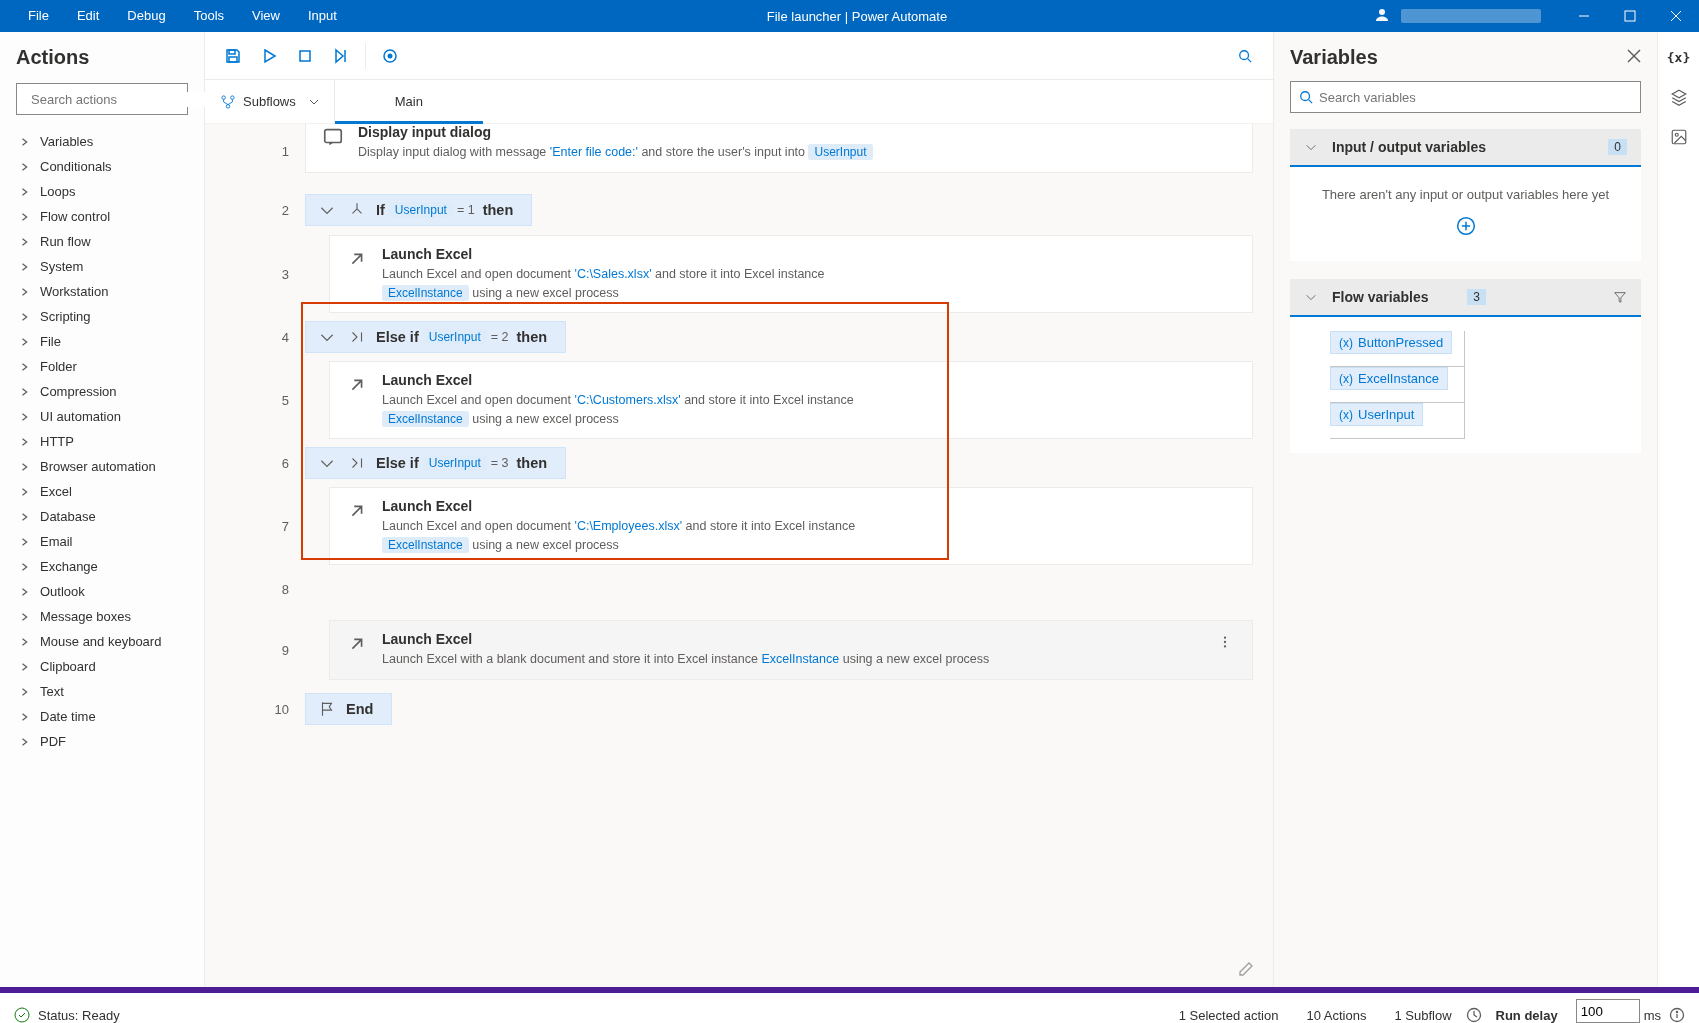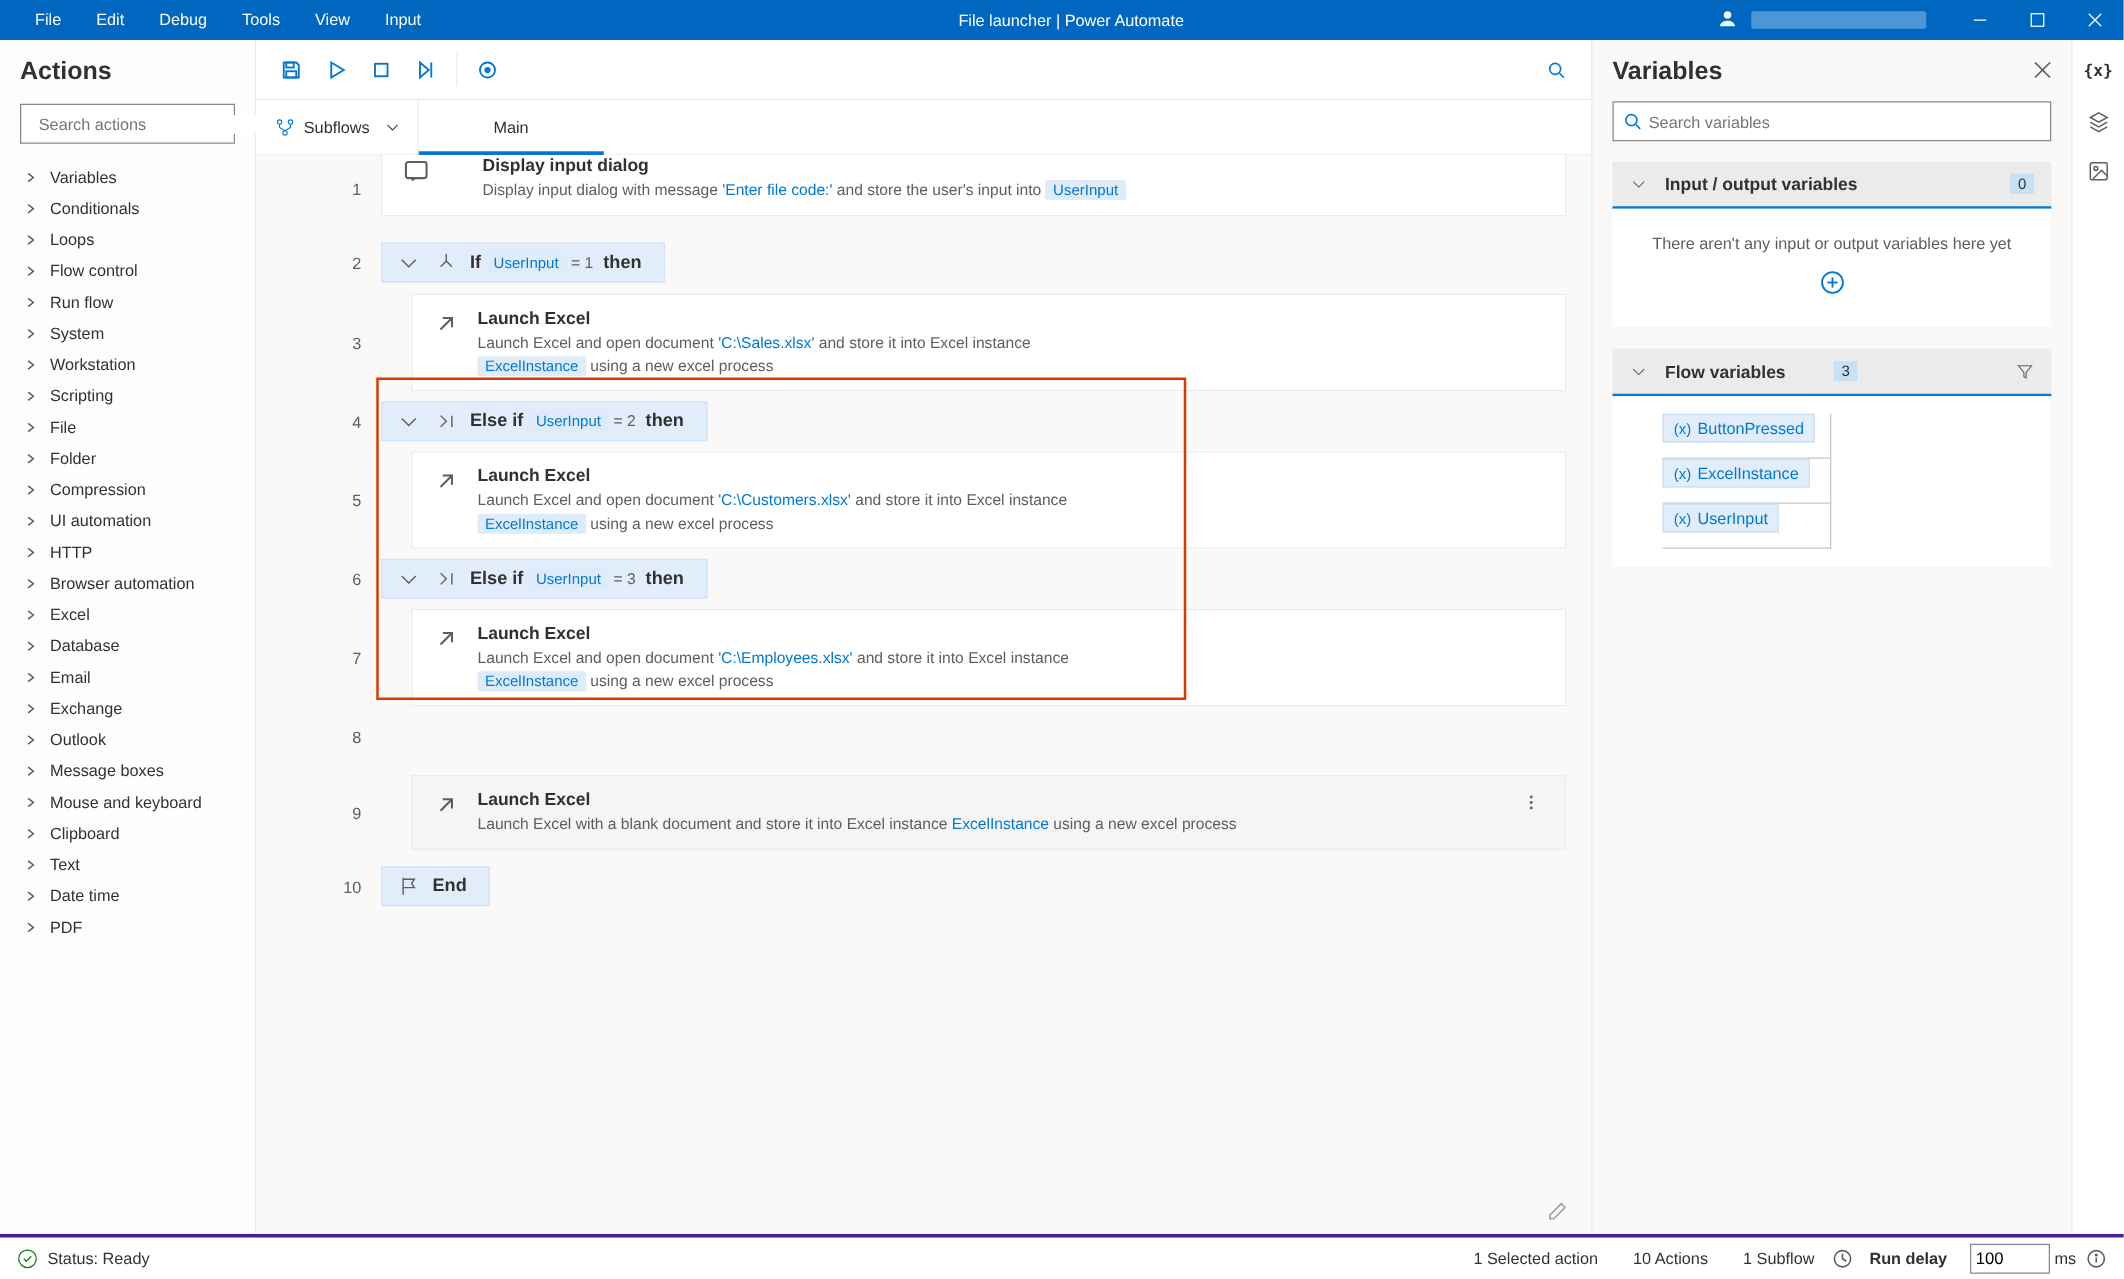--- a/index.html
+++ b/index.html
@@ -78,21 +78,21 @@
 .var-chip .vx { color: #0078d4; margin-right: 5px; font-size: 12px; }
 .var-chip-outer { display:block; border-right: 1px solid #c8c6c4; border-bottom: 1px solid #c8c6c4; width:135px; padding-left:0; }
 .vars-section-hdr .filter-ic { width:14px; height:14px; stroke:#605e5c; fill:none; }
 
 
 .right-rail { width: 42px; border-left: 1px solid #edebe9; background: #fff; display: flex; flex-direction: column; align-items: center; padding-top: 14px; gap: 18px; }
 .rail-btn { width: 22px; height: 22px; display:flex; align-items:center; justify-content:center; cursor:pointer; }
 .rail-active { color:#323130; font-weight:600; font-family: Consolas,monospace; }
 
 
-.status-bar { height: 36px; border-top: 3px solid #4c1d95; display: flex; align-items: center; padding: 0 14px; font-size: 13px; background: #fff; }
+.status-bar { height: 36px; border-top: 6px solid #4c1d95; display: flex; align-items: flex-end; padding: 0 14px; font-size: 13px; background: #fff; }
 .status-ok { width:16px; height:16px; stroke:#107c10; fill:none; margin-right:8px; }
 .status-bar .spacer { flex:1; }
 .sb-item { margin: 0 14px; color: #323130; }
 .run-delay-inp { width:64px; height:24px; border:1px solid #8a8886; padding: 0 4px; text-align:left; margin: 0 4px; }
 
 .gutter-row { display:flex; align-items:center; }
 .gutter-row .gutter-num { width:100px; }
 </style>
 </head>
 <body>
@@ -353,21 +353,21 @@
       </div>
       <div class="tab-main">Main</div>
     </div>
 
     <div class="flow-area" style="position:relative;">
       <div style="flex:1; position:relative;">
         <div class="red-outline" style="top:178px; left:96px; width:648px; height:258px;"></div>
 
         <div class="gutter-row" style="height:54px;">
           <div class="gutter-num">1</div>
-          <div class="step-card" style="flex:1; margin-right:20px; margin-bottom:16px;gap:28px;">
+          <div class="step-card" style="flex:1; margin-right:20px; margin-bottom:16px;">
             <svg class="step-icon" viewBox="0 0 24 24" fill="none" stroke="#605e5c" stroke-width="1.8">
                 <rect x="3" y="4" width="18" height="14" rx="2"></rect>
                 <path d="M8 20l3-2h0"></path>
               </svg>
             <div class="step-body">
               <div class="step-title">Display input dialog</div>
               <div class="step-desc">
                 <span>Display input dialog with message </span><span class="code-lit">'Enter file code:'</span><span> and store the user's input into </span><span class="token">UserInput</span>
               </div>
             </div>

